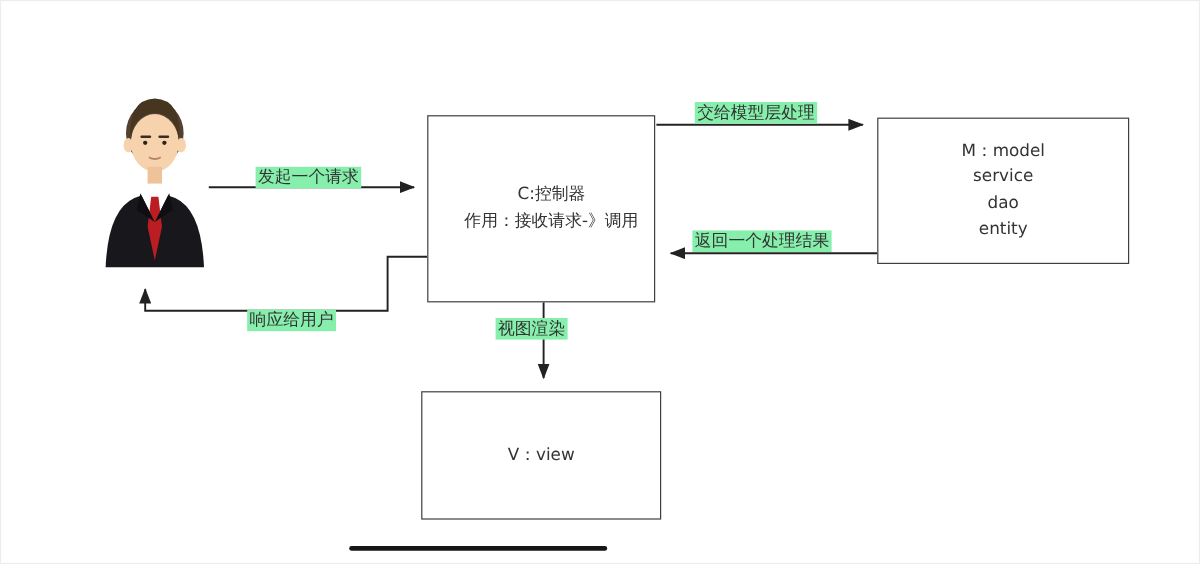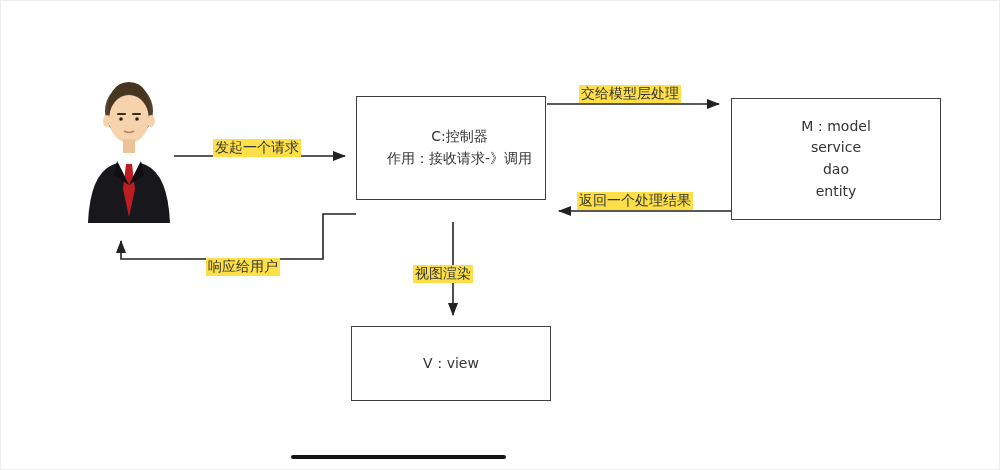--- a/index.html
+++ b/index.html
@@ -33,29 +33,29 @@
     background: #ffffff;
     display: flex;
     flex-direction: column;
     justify-content: center;
     align-items: center;
     font-size: 14px;
     line-height: 1.55;
     color: #333333;
     text-align: center;
   }
-  .box-controller { left: 355px; top: 95px;  width: 190px; height: 104px; padding-left: 17px; }
+  .box-controller { left: 355px; top: 95px;  width: 190px; height: 156px; padding-left: 17px; }
   .box-model      { left: 730px; top: 97px;  width: 210px; height: 122px; align-items: center; }
-  .box-view       { left: 350px; top: 325px; width: 200px; height: 75px; }
+  .box-view       { left: 350px; top: 325px; width: 200px; height: 107px; }
   .edge-label {
     position: absolute;
     font-size: 14px;
     color: #333333;
     white-space: nowrap;
-    background: #fde047;
+    background: #86efac;
     padding: 0 2px;
   }
   .lbl-request { left: 212px; top: 138px; }
   .lbl-to-model { left: 578px; top: 84px; }
   .lbl-return { left: 576px; top: 191px; }
   .lbl-render { left: 412px; top: 264px; }
   .lbl-respond { left: 205px; top: 241px; margin-top: 16px; }
   .avatar {
     position: absolute;
     left: 83px; top: 70px;

